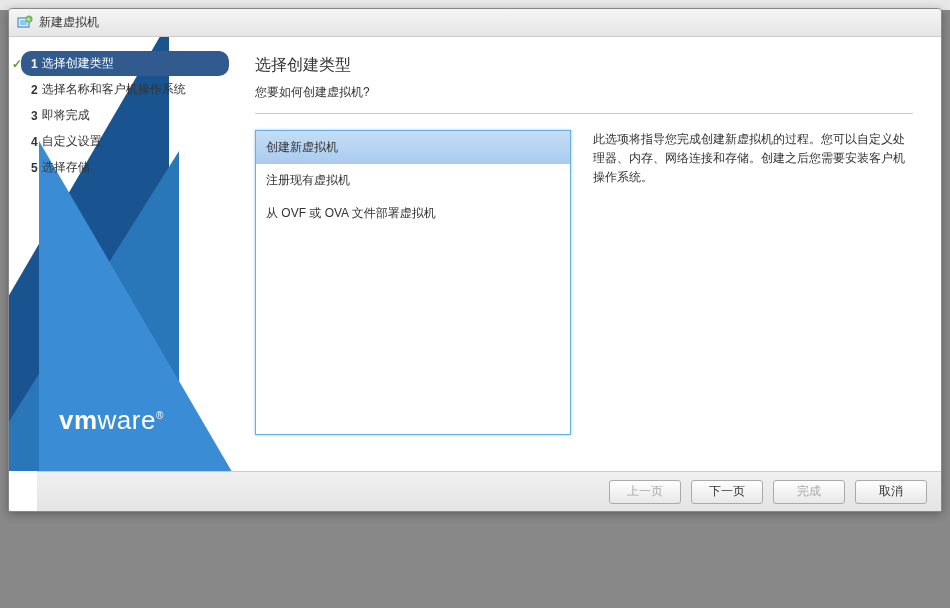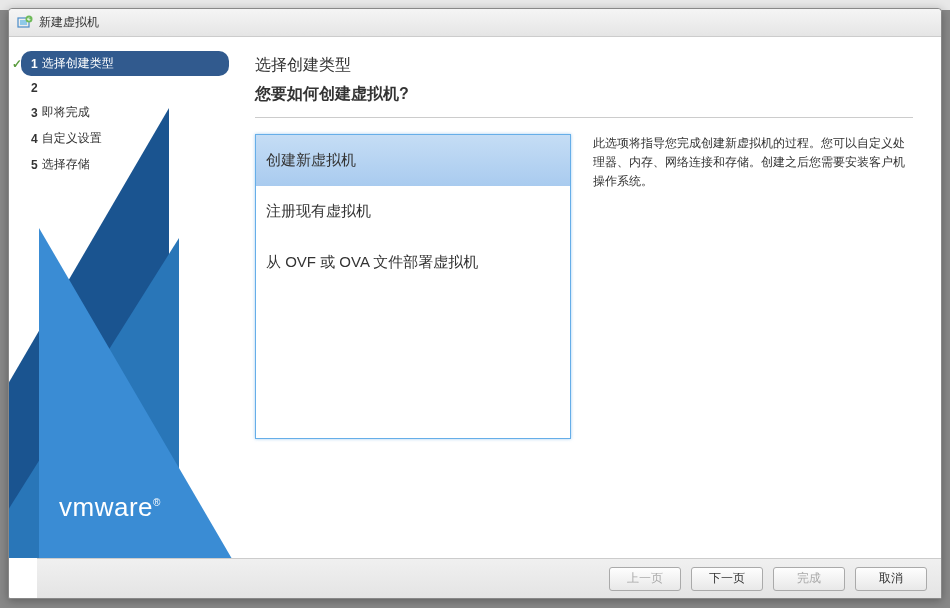--- a/index.html
+++ b/index.html
@@ -27,21 +27,21 @@
       padding-left: 60px;
       align-items: center;
       font-size: 10px;
       color: #888;
     }
     .dialog {
       position: absolute;
       top: 8px;
       left: 8px;
       width: 934px;
-      height: 591px;
+      height: 504px;
       background: #fff;
       border: 1px solid #888;
       box-shadow: 0 2px 10px rgba(0,0,0,0.3);
       border-radius: 4px 4px 2px 2px;
       display: flex;
       flex-direction: column;
     }
     .titlebar {
       height: 28px;
       background: linear-gradient(#f5f5f5, #e5e5e5);
@@ -114,21 +114,21 @@
       position: absolute;
       bottom: 35px;
       left: 50px;
       z-index: 3;
       color: #fff;
       font-size: 26px;
       font-weight: 300;
       letter-spacing: 0.5px;
     }
     .logo .bold {
-      font-weight: 400;
+      font-weight: 700;
     }
     .logo sup {
       font-size: 10px;
       vertical-align: super;
     }
     .steps {
       position: relative;
       z-index: 2;
       padding: 14px 12px;
     }
@@ -167,44 +167,43 @@
       padding: 18px 28px 0 14px;
       display: flex;
       flex-direction: column;
     }
     .content-title {
       font-size: 16px;
       color: #333;
       margin-bottom: 8px;
     }
     .content-subtitle {
-      font-size: 16px;
+      font-size: 12px;
       color: #333;
       margin-bottom: 12px;
-      font-weight: bold;
     }
     .content-divider {
       border: none;
       border-top: 1px solid #ccc;
       margin-bottom: 16px;
     }
     .content-main {
       display: flex;
       gap: 22px;
       flex: 1;
     }
     .option-list {
       width: 316px;
       border: 1px solid #66aee8;
       box-shadow: 0 0 3px rgba(102,174,232,0.6);
       height: 305px;
     }
     .option-item {
-      padding: 16px 10px;
-      font-size: 15px;
+      padding: 8px 10px;
+      font-size: 12px;
       color: #333;
       cursor: pointer;
     }
     .option-item.selected {
       background: linear-gradient(#c5ddf5, #a9cbef);
     }
     .option-desc {
       flex: 1;
       font-size: 12px;
       color: #333;
@@ -262,20 +261,21 @@
       <div class="sidebar-triangle2"></div>
       <div class="sidebar-triangle3"></div>
       <div class="steps">
         <div class="step active">
           <span class="step-check">✓</span>
           <span class="step-num">1</span>
           <span>选择创建类型</span>
         </div>
         <div class="step">
           <span class="step-num">2</span>
+          <span>选择名称和客户机操作系统</span>
         </div>
         <div class="step">
           <span class="step-num">3</span>
           <span>即将完成</span>
         </div>
         <div class="step">
           <span class="step-num">4</span>
           <span>自定义设置</span>
         </div>
         <div class="step">

